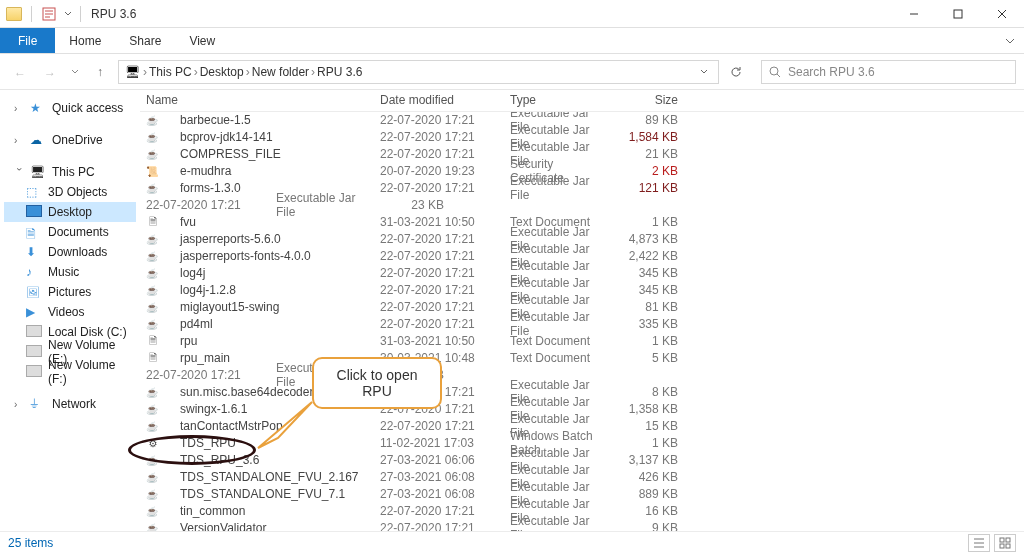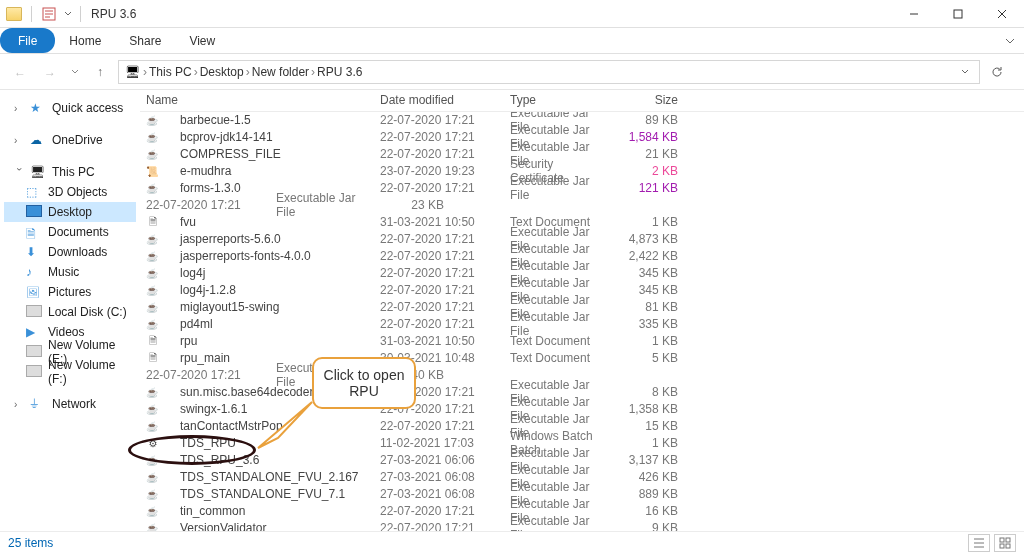--- a/index.html
+++ b/index.html
@@ -12,21 +12,21 @@
   .qat-item { width: 22px; height: 22px; display: flex; align-items: center; justify-content: center; }
   .qat-sep { width: 1px; height: 16px; background: #d0d0d0; margin: 0 4px; }
   .title-text { margin-left: 6px; color: #333; }
   .win-controls { margin-left: auto; display: flex; }
   .win-btn { width: 44px; height: 28px; display: flex; align-items: center; justify-content: center; color: #333; }
   .win-btn svg { width: 10px; height: 10px; }
 
   
   .ribbon { height: 26px; display: flex; align-items: stretch; border-bottom: 1px solid #e0e0e0; position: relative; }
   .ribbon .tab { padding: 0 14px; display: flex; align-items: center; font-size: 12px; color: #333; }
-  .ribbon .tab.file { background: #1979ca; color: #fff; padding: 0 18px; border-radius: 12px; }
+  .ribbon .tab.file { background: #1979ca; color: #fff; padding: 0 18px; }
   .ribbon .chev { width: 28px; display: flex; align-items: center; justify-content: center; margin-left: auto; }
 
   
   .addr-row { height: 36px; display: flex; align-items: center; padding: 0 8px; gap: 6px; border-bottom: 1px solid #e6e6e6; }
   .nav-btn { width: 24px; height: 24px; display: flex; align-items: center; justify-content: center; color: #666; }
   .nav-btn.disabled { color: #bfbfbf; }
   .breadcrumb { flex: 1; height: 24px; border: 1px solid #d6d6d6; display: flex; align-items: center; padding: 0 6px; gap: 2px; min-width: 0; }
   .bc-seg { display: flex; align-items: center; gap: 4px; color: #333; }
   .bc-sep { color: #888; }
   .bc-drop { width: 16px; display: flex; align-items: center; justify-content: center; color: #666; }
@@ -73,21 +73,21 @@
   .fi-cert::before { content: "📜"; font-size: 10px; }
   .fi-txt::before { content: "🗎"; font-size: 10px; }
   .fi-bat::before { content: "⚙"; font-size: 10px; }
 
   
   .status { position: absolute; bottom: 0; left: 0; right: 0; height: 22px; display: flex; align-items: center; padding: 0 8px; color: #0066b3; font-size: 12px; border-top: 1px solid #ececec; }
   .status .right { margin-left: auto; display:flex; gap:4px; }
   .view-btn { width: 22px; height: 18px; border:1px solid #ccc; display:flex; align-items:center; justify-content:center; color:#555; }
 
   
-  .callout { position: absolute; left: 312px; top: 357px; width: 104px; background: #fff; border: 2px solid #e9a13c; border-radius: 10px; padding: 8px 6px; text-align: center; font-size: 14px; color: #333; z-index: 5; }
+  .callout { position: absolute; left: 312px; top: 357px; width: 130px; background: #fff; border: 2px solid #e9a13c; border-radius: 10px; padding: 8px 6px; text-align: center; font-size: 14px; color: #333; z-index: 5; }
   .ring { position: absolute; left: 128px; top: 435px; width: 128px; height: 30px; border: 3px solid #2b0f0f; border-radius: 50%; z-index: 4; }
 
   
   .bc-spacer { flex: 1; }
   .bc-end { display: flex; align-items: center; gap: 4px; color: #666; }
 </style>
 </head>
 <body>
 
 <div class="title-bar">
@@ -168,20 +168,27 @@
           </svg>
         </span>
     </span>
   </div>
   <div class="bc-refresh">
      <svg width="14" height="14" viewBox="0 0 14 14">
         <path d="M11 7a4 4 0 1 1-1.2-2.8M11 2v3h-3" fill="none" stroke="#555"></path>
       </svg>
   </div>
   <div class="bc-sepbar"></div>
+  <div class="search-box">
+    <svg class="sicon" viewBox="0 0 14 14">
+        <circle cx="6" cy="6" r="4" fill="none" stroke="#888"></circle>
+        <path d="M9 9l3 3" stroke="#888"></path>
+      </svg>
+    <span>Search RPU 3.6</span>
+  </div>
 </div>
 
 <div class="body">
 
   <div class="nav-pane">
     <div class="nav-group">
       <div class="nav-item">
         <span class="exp">›</span>
         <span class="ni-icon ico-star"></span>
         <span>Quick access</span>
@@ -219,26 +226,26 @@
           </div>
           <div class="nav-item child">
             <span class="ni-icon ico-music"></span>
             <span>Music</span>
           </div>
           <div class="nav-item child">
             <span class="ni-icon ico-pic"></span>
             <span>Pictures</span>
           </div>
           <div class="nav-item child">
+            <span class="ni-icon ico-vid"></span>
+            <span>Videos</span>
+          </div>
+          <div class="nav-item child">
             <span class="ni-icon ico-disk"></span>
             <span>Local Disk (C:)</span>
-          </div>
-          <div class="nav-item child">
-            <span class="ni-icon ico-vid"></span>
-            <span>Videos</span>
           </div>
           <div class="nav-item child">
             <span class="ni-icon ico-disk"></span>
             <span>New Volume (E:)</span>
           </div>
           <div class="nav-item child">
             <span class="ni-icon ico-disk"></span>
             <span>New Volume (F:)</span>
           </div>
         </div>
@@ -269,48 +276,48 @@
           <div class="col type" style="color:#777">Executable Jar File</div>
           <div class="col size" style="color:#777">89 KB</div>
         </div>
         <div class="row">
           <div class="col name">
             <span class="file-icon fi-jar"></span>
             <span>bcprov-jdk14-141</span>
           </div>
           <div class="col date" style="color:#777">22-07-2020 17:21</div>
           <div class="col type" style="color:#777">Executable Jar File</div>
-          <div class="col size" style="color:#a21caf">1,584 KB</div>
+          <div class="col size" style="color:#7f1d1d">1,584 KB</div>
         </div>
         <div class="row">
           <div class="col name">
             <span class="file-icon fi-jar"></span>
             <span>COMPRESS_FILE</span>
           </div>
           <div class="col date" style="color:#777">22-07-2020 17:21</div>
           <div class="col type" style="color:#777">Executable Jar File</div>
           <div class="col size" style="color:#777">21 KB</div>
         </div>
         <div class="row">
           <div class="col name">
             <span class="file-icon fi-cert"></span>
             <span>e-mudhra</span>
           </div>
-          <div class="col date" style="color:#777">23-07-2020 19:23</div>
+          <div class="col date" style="color:#777">20-07-2020 19:23</div>
           <div class="col type" style="color:#777">Security Certificate</div>
-          <div class="col size" style="color:#ec4899">2 KB</div>
+          <div class="col size" style="color:#b91c1c">2 KB</div>
         </div>
         <div class="row">
           <div class="col name">
             <span class="file-icon fi-jar"></span>
             <span>forms-1.3.0</span>
           </div>
           <div class="col date" style="color:#777">22-07-2020 17:21</div>
           <div class="col type" style="color:#777">Executable Jar File</div>
-          <div class="col size" style="color:#a21caf">121 KB</div>
+          <div class="col size" style="color:#7f1d1d">121 KB</div>
         </div>
         <div class="row">
           <div class="col date" style="color:#777">22-07-2020 17:21</div>
           <div class="col type" style="color:#777">Executable Jar File</div>
           <div class="col size" style="color:#777">23 KB</div>
         </div>
         <div class="row">
           <div class="col name">
             <span class="file-icon fi-txt"></span>
             <span>fvu</span>

